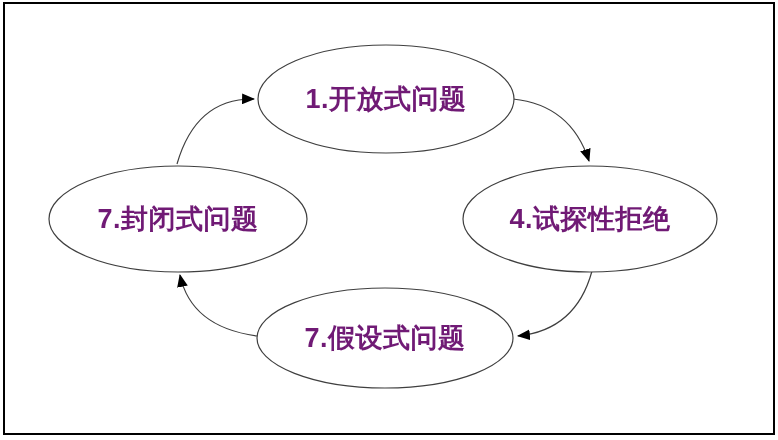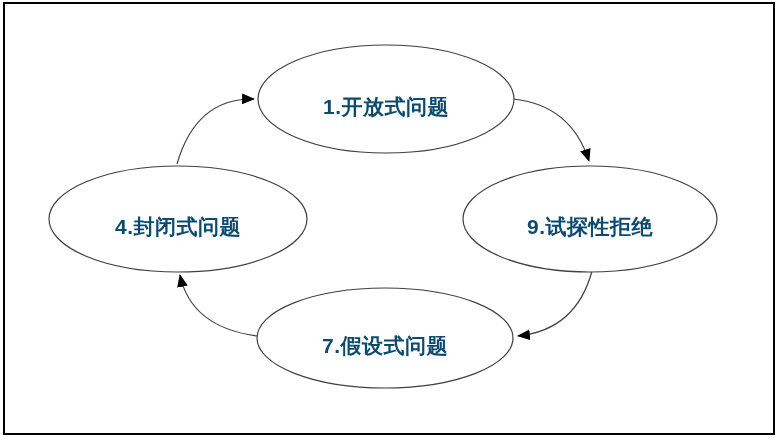--- a/index.html
+++ b/index.html
@@ -38,26 +38,25 @@
     stroke-width: 1.2;
   }
   .connector {
     fill: none;
     stroke: #3f3f3f;
     stroke-width: 1.2;
   }
   .node-label {
     position: absolute;
     transform: translate(-50%, -50%);
-    font-size: 21px;
+    font-size: 27px;
     font-weight: bold;
-    color: #0c4a6e;
+    color: #701a75;
     white-space: nowrap;
     letter-spacing: 0.5px;
-    margin-top: 8px;
   }
 </style>
 </head>
 <body>
 
 <div class="stage">
   <div class="frame"></div>
 
   <svg class="diagram-svg" viewBox="0 0 778 440">
     <defs>
@@ -71,16 +70,16 @@
     <path class="connector" d="M 592 271 Q 576 330 518 336" marker-end="url(#arrowhead)"></path>
     <path class="connector" d="M 257 336 Q 191 327 180 275" marker-end="url(#arrowhead)"></path>
 
     <ellipse class="node-shape" cx="386" cy="99" rx="128" ry="54"></ellipse>
     <ellipse class="node-shape" cx="590" cy="219" rx="127" ry="53"></ellipse>
     <ellipse class="node-shape" cx="385" cy="338" rx="128" ry="50"></ellipse>
     <ellipse class="node-shape" cx="178" cy="219" rx="129" ry="53"></ellipse>
   </svg>
 
   <div class="node-label" style="left:386px; top:99px;">1.开放式问题</div>
-  <div class="node-label" style="left:590px; top:219px;">9.试探性拒绝</div>
+  <div class="node-label" style="left:590px; top:219px;">4.试探性拒绝</div>
   <div class="node-label" style="left:385px; top:338px;">7.假设式问题</div>
-  <div class="node-label" style="left:178px; top:219px;">4.封闭式问题</div>
+  <div class="node-label" style="left:178px; top:219px;">7.封闭式问题</div>
 </div>
 
 </body></html>

